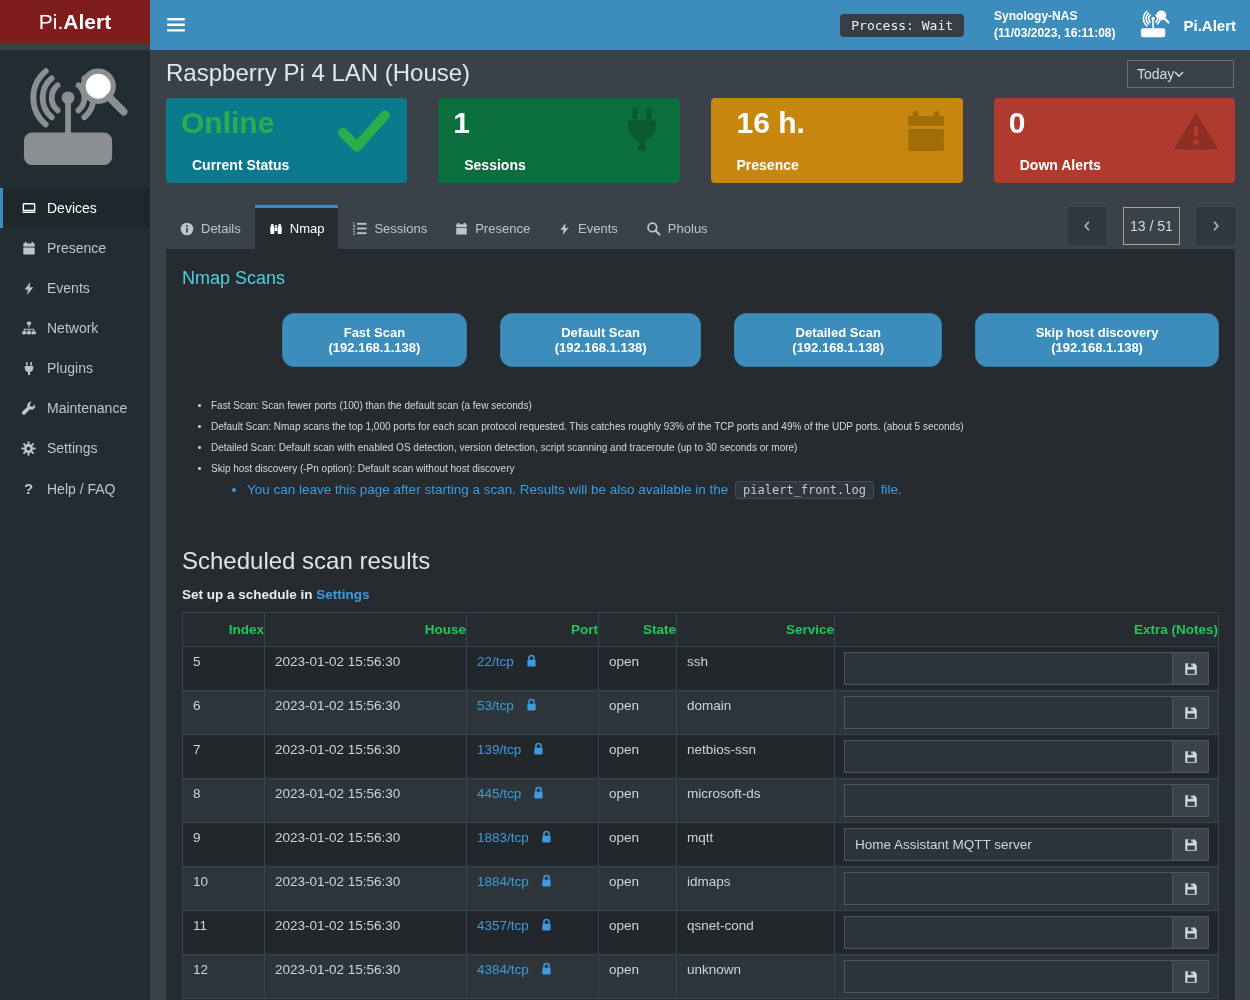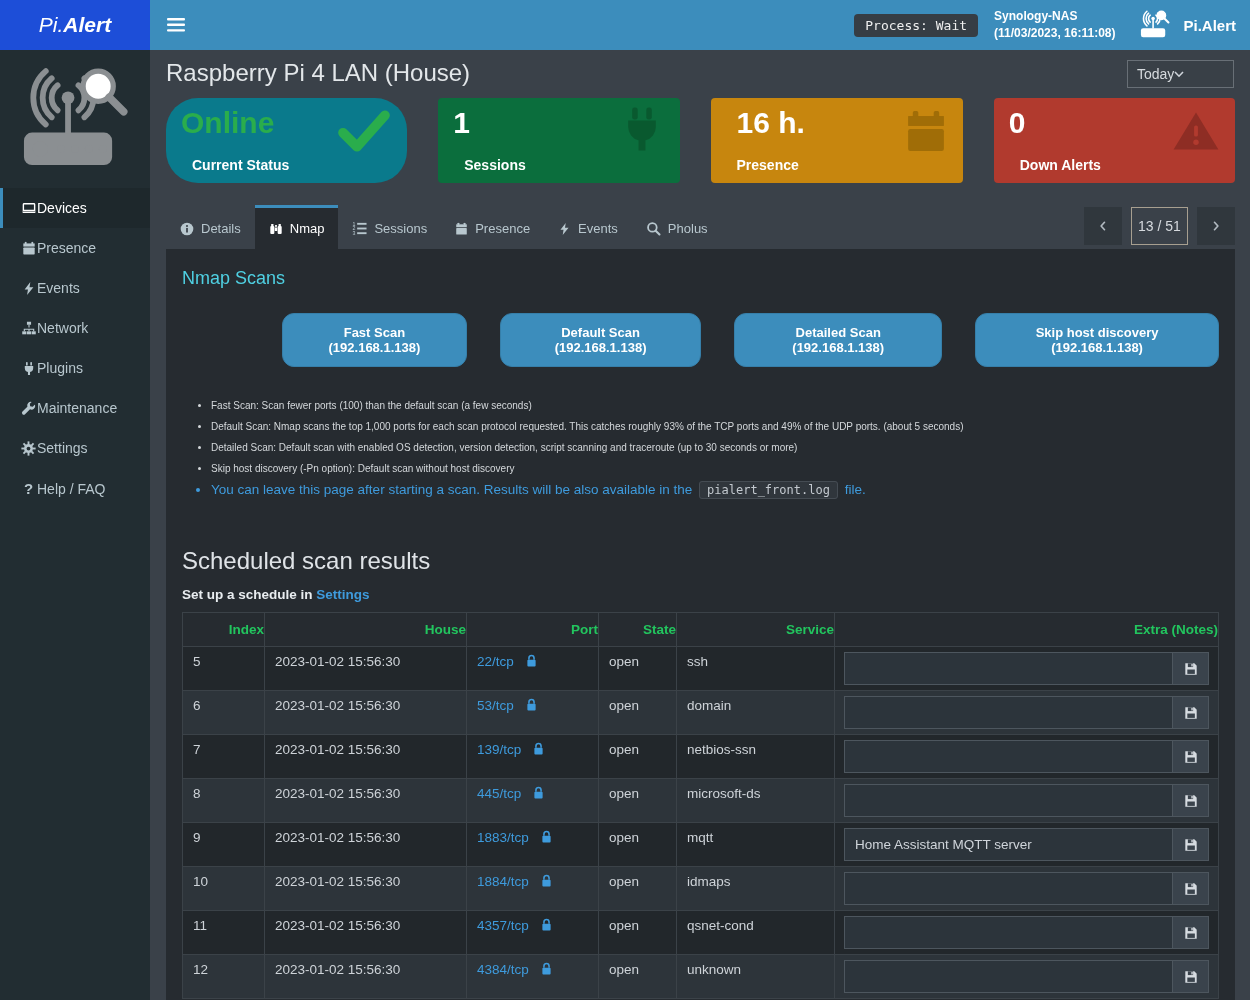--- a/index.html
+++ b/index.html
@@ -8,86 +8,86 @@
     font-family: "Liberation Sans", "DejaVu Sans", sans-serif;
     background: #3a4149;
     color: #d2d6d9;
     position: relative;
     font-size: 14px;
   }
   svg { display: block; }
 
   
   .topbar { position: absolute; top: 0; left: 0; width: 1250px; height: 50px; display: flex; z-index: 20; }
-  .logo-box { width: 150px; height: 50px; background: #1d4ed8; color: #fff;
-    display: flex; align-items: center; justify-content: center; font-size: 21px; font-style: italic; }
+  .logo-box { width: 150px; height: 44px; background: #7f1d1d; color: #fff;
+    display: flex; align-items: center; justify-content: center; font-size: 21px; }
   .logo-box .thin { font-weight: 300; }
   .logo-box .bold { font-weight: 700; }
   .navbar { flex: 1; background: #3c8dbc; display: flex; align-items: center; }
   .hamburger { height: 50px; padding: 0 17px; display: flex; align-items: center; color: #fff; cursor: pointer; }
   .nav-right { margin-left: auto; display: flex; align-items: center; padding-right: 14px; }
   .process-badge { font-family: "DejaVu Sans Mono", monospace; font-size: 13px; color: #efefef;
-    background: #363d44; border-radius: 4px; padding: 4px 11px; margin-right: 16px; }
+    background: #363d44; border-radius: 4px; padding: 4px 11px; margin-right: 30px; }
   .host-block { color: #fff; font-size: 12px; font-weight: 600; line-height: 1.45; margin-right: 22px; }
   .nav-router { color: #fff; margin-right: 10px; }
   .nav-brand { color: #fff; font-weight: 700; font-size: 15px; }
 
   
   .sidebar { position: absolute; top: 50px; left: 0; width: 150px; height: 950px; background: #222d32; z-index: 10; }
   .side-logo { width: 116px; height: 118px; margin: 12px auto 8px; color: #8b8f92; }
   .side-menu { margin-top: 8px; }
-  .side-item { display: flex; align-items: center; padding: 12px 8px 12px 17px;
+  .side-item { display: flex; align-items: center; gap: 10px; padding: 12px 8px 12px 17px;
     color: #b8c7ce; font-size: 14px; border-left: 3px solid transparent; cursor: pointer; }
   .side-item.active { background: #1e282c; border-left-color: #3c8dbc; color: #fff; }
   .sicon { width: 17px; display: inline-flex; justify-content: center; flex: none; }
   .q-glyph { font-size: 15px; font-weight: 700; color: inherit; }
 
   
   .content { position: absolute; top: 50px; left: 150px; width: 1100px; padding: 0 15px 0 16px; }
   .page-title { font-size: 24px; font-weight: 400; color: #e3e7ea; margin: 9px 0 11px; }
   .period-select { position: absolute; top: 10px; right: 16px; width: 107px; height: 28px;
     background: #394047; border: 1px solid #686f76; color: #d6dade; font-size: 14px;
     display: flex; align-items: center; padding: 0 9px; cursor: pointer; }
 
   
   .cards { display: flex; gap: 31px; margin-bottom: 22px; }
   .card { flex: 1; height: 85px; border-radius: 4px; position: relative; color: #fff; padding: 7px 15px; }
   .card .value { font-size: 30px; font-weight: 700; line-height: 1.2; }
   .card .label { position: absolute; left: 15px; bottom: 10px; font-size: 14px; font-weight: 600; margin-left: 11px; }
   .cicon { position: absolute; right: 15px; top: 12px; }
-  .card-status   { background: #0a7a8c; border-radius: 32px; }
+  .card-status   { background: #0a7a8c; }
   .card-status .value { color: #2aad4c; }
   .card-sessions { background: #0b6e3d; }
   .card-sessions .cicon { color: #09592f; top: 7px; }
   .card-presence { background: #c7860e; padding-left: 26px; }
   .card-presence .cicon { color: #a06d07; }
   .card-alerts   { background: #b13a2e; }
 
   
   .tabs-row { display: flex; position: relative; height: 44px; align-items: stretch; }
   .tab { display: flex; align-items: center; gap: 7px; padding: 0 14px; font-size: 13px;
     color: #b8c7ce; cursor: pointer; border-top: 3px solid transparent; }
   .tab.active { background: #262b30; border-top-color: #3c8dbc; color: #fff; }
   .tab svg { flex: none; }
-  .pagination { position: absolute; right: 0; top: 2px; display: flex; gap: 9px; height: 38px; }
+  .pagination { position: absolute; right: 0; top: 2px; display: flex; gap: 17px; height: 38px; }
   .page-btn { width: 38px; background: #30373d; border: none; display: flex; align-items: center;
     justify-content: center; color: #b2bac1; cursor: pointer; }
   .page-indicator { width: 57px; border: 1px solid #a79f90; display: flex; align-items: center;
     justify-content: center; color: #d6dade; font-size: 14px; }
 
   
   .panel { background: #262b30; padding: 14px 16px 60px; min-height: 780px; }
   .section-heading { color: #4fd0e2; font-size: 18px; font-weight: 400; margin: 5px 0 0; }
   .scan-buttons { display: flex; gap: 33px; margin: 24px 0 0 100px; }
   .scan-btn { background: #3c8dbc; color: #fff; border: 1px solid #367fa9; font-family: inherit;
     font-size: 13px; font-weight: 600; padding: 11px 16px; border-radius: 12px; cursor: pointer; }
   .scan-notes { margin: 28px 0 0 8px; padding-left: 21px; font-size: 10px; line-height: 21px; color: #d4d8db; }
   .scan-notes li { padding: 0; }
   ul.note-row { margin: 0 0 0 8px; padding-left: 21px; font-size: 13.5px; line-height: 21px; }
-  .note-link { color: #3e9bdd; }
+  .note-link { color: #3e9bdd; margin-left: 36px; }
   .log-file { font-family: "DejaVu Sans Mono", monospace; font-size: 12px; background: #30363c;
     border: 1px solid #454c53; border-radius: 3px; padding: 1px 7px; color: #c3c9cf; margin: 0 3px; }
 
   .scheduled-heading { font-size: 24px; font-weight: 400; color: #dfe3e7; margin: 46px 0 12px; }
   .schedule-line { font-size: 13.5px; font-weight: 600; color: #e9edf0; margin: 0 0 10px; }
   .schedule-line a { color: #3e9bdd; text-decoration: none; cursor: pointer; }
 
   
   table.results { width: 100%; border-collapse: collapse; table-layout: fixed; font-size: 13.5px; }
   .results th, .results td { border: 1px solid #3b4248; }

